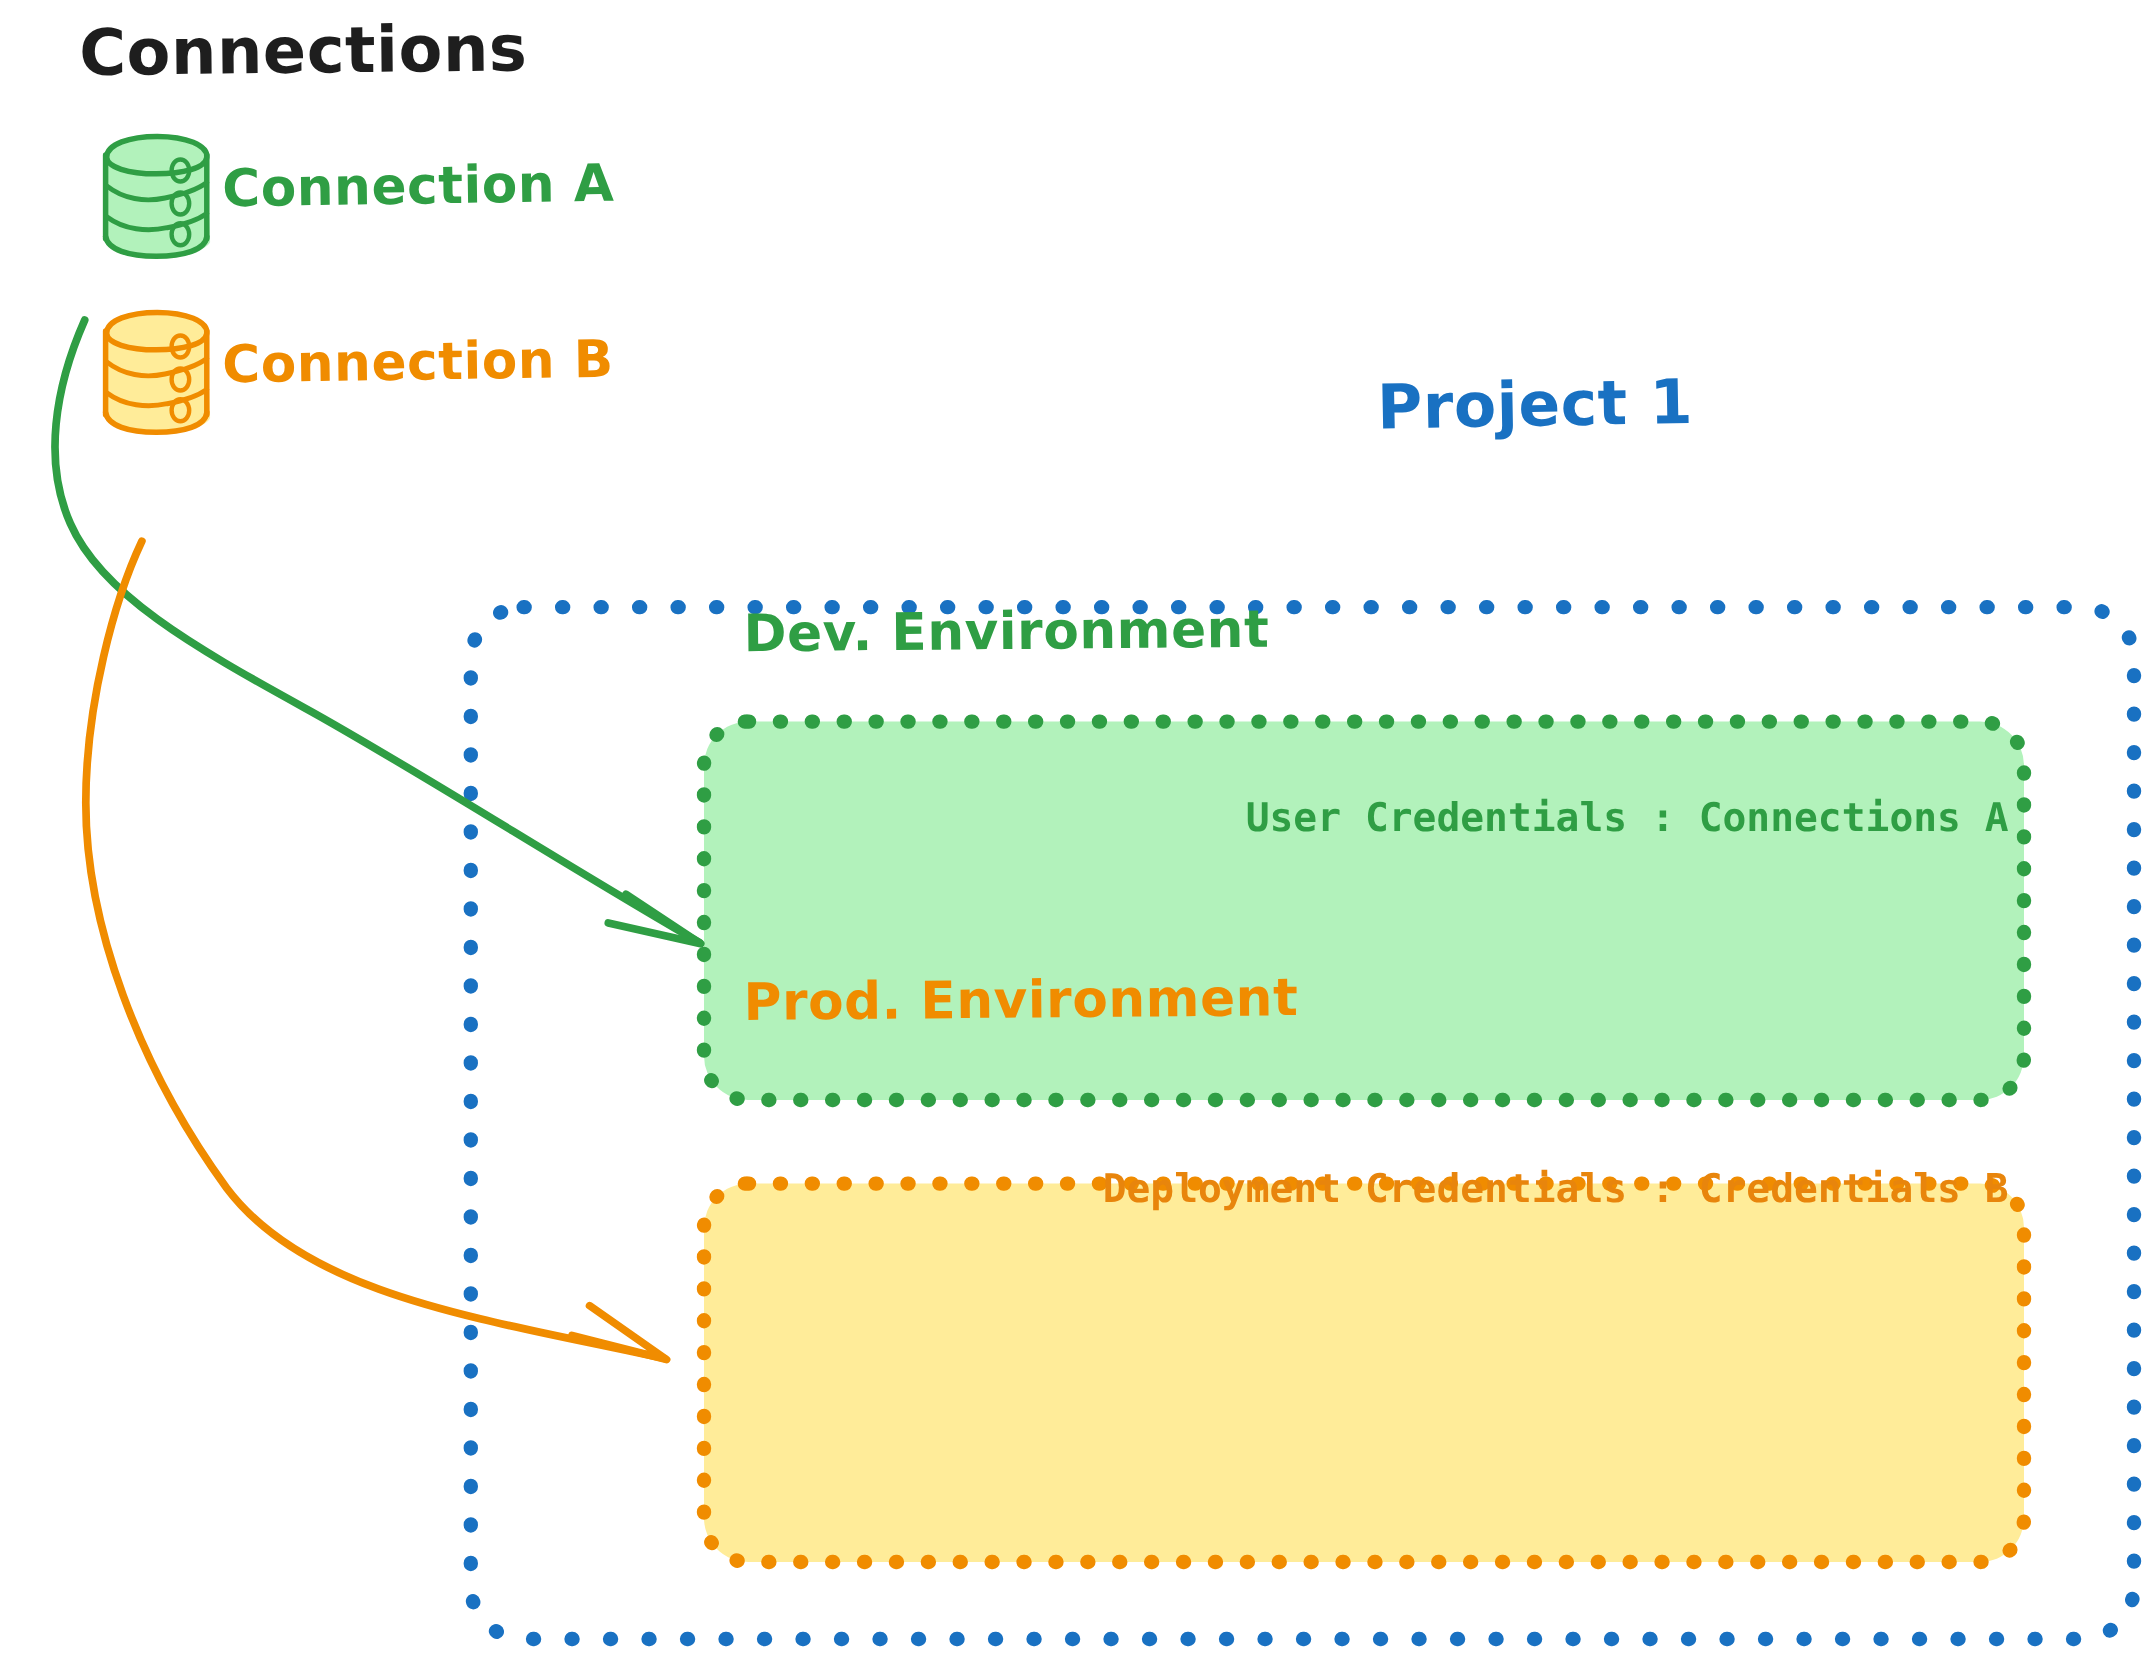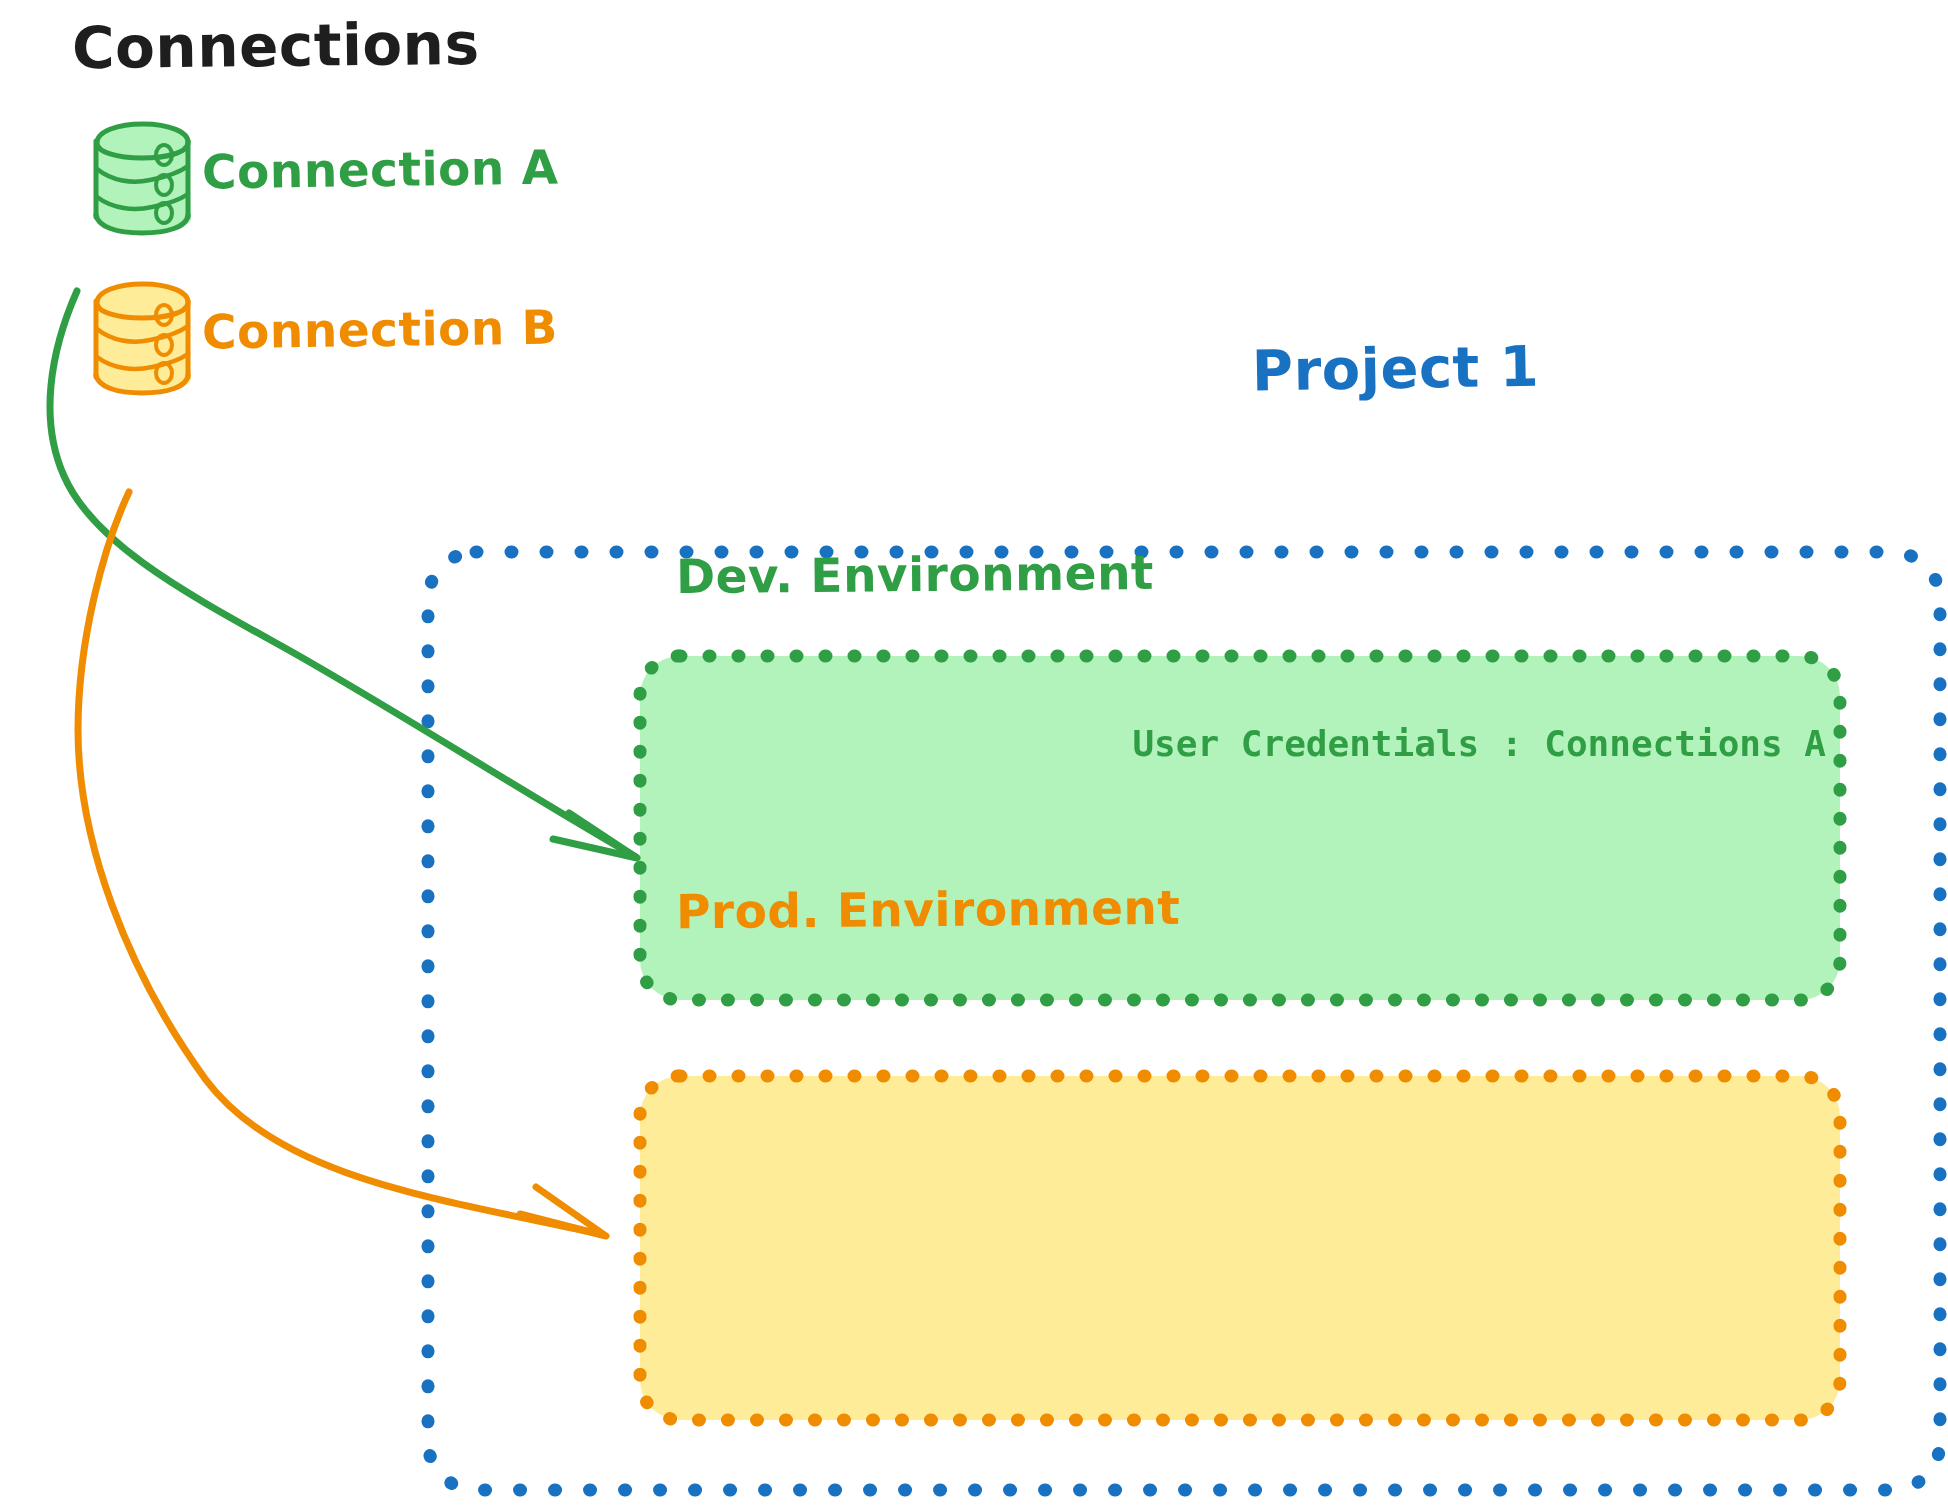--- a/index.html
+++ b/index.html
@@ -188,14 +188,15 @@
   <div class="txt hand" id="conn-b-label">Connection B</div>
 
   <div class="txt hand" id="project-label">Project 1</div>
 
   <div class="txt hand" id="dev-env-title">Dev. Environment</div>
 
   <div class="txt mono" id="dev-credentials">User Credentials : Connections A</div>
 
   <div class="txt hand" id="prod-env-title">Prod. Environment</div>
 
+  <div class="txt mono" id="prod-credentials">Deployment Credentials : Credentials B</div>
 
 </div>
 
 </body></html>

